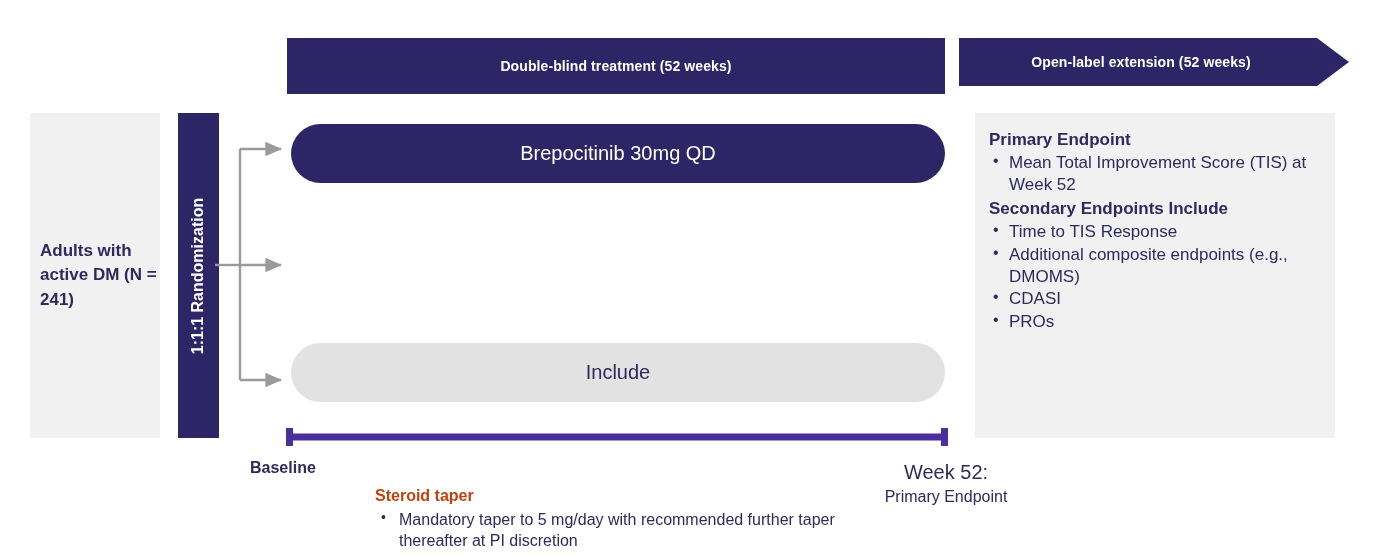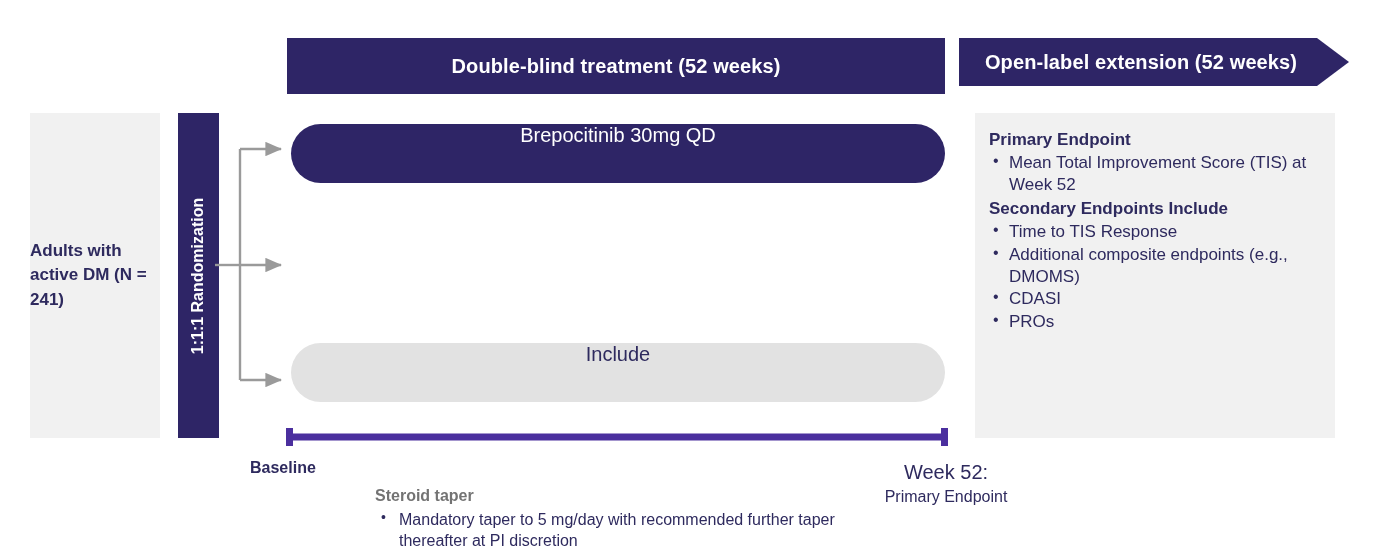--- a/index.html
+++ b/index.html
@@ -19,21 +19,21 @@
     background: #ffffff;
     overflow: hidden;
   }
 
   
   .phase-bar {
     position: absolute;
     background: #2E2566;
     color: #ffffff;
     font-weight: bold;
-    font-size: 20px;
+    font-size: 14px;
     display: flex;
     align-items: center;
     justify-content: center;
     letter-spacing: 0.1px;
   }
   #phase-dbt {
     left: 287px;
     top: 38px;
     width: 658px;
     height: 56px;
@@ -51,20 +51,21 @@
   
   #population-box {
     position: absolute;
     left: 30px;
     top: 113px;
     width: 130px;
     height: 325px;
     background: #F1F1F1;
     display: flex;
     align-items: center;
+    padding-left: 10px;
     box-sizing: border-box;
   }
   #population-label {
     font-weight: bold;
     font-size: 17px;
     line-height: 1.45;
     color: #2E2A5E;
   }
 
   
@@ -98,21 +99,21 @@
   }
 
   
   .arm-pill {
     position: absolute;
     left: 291px;
     width: 654px;
     height: 59px;
     border-radius: 30px;
     display: flex;
-    align-items: flex-start;
+    align-items: center;
     justify-content: center;
     font-size: 20px;
   }
   #arm-0 { top: 124px; background: #2E2566; color: #ffffff; }
   #arm-1 { top: 230px; background: #5B52C8; color: #ffffff; }
   #arm-2 { top: 343px; background: #E2E2E2; color: #2E2A5E; }
 
   
   #endpoints-panel {
     position: absolute;
@@ -194,21 +195,21 @@
   
   #steroid-note {
     position: absolute;
     left: 375px;
     top: 486px;
     width: 470px;
   }
   #steroid-title {
     font-weight: bold;
     font-size: 16px;
-    color: #737373;
+    color: #c2410c;
     margin-bottom: 2px;
     line-height: 1.3;
   }
   #steroid-list {
     list-style: none;
     margin: 0;
     padding: 0;
   }
   .steroid-item {
     position: relative;

